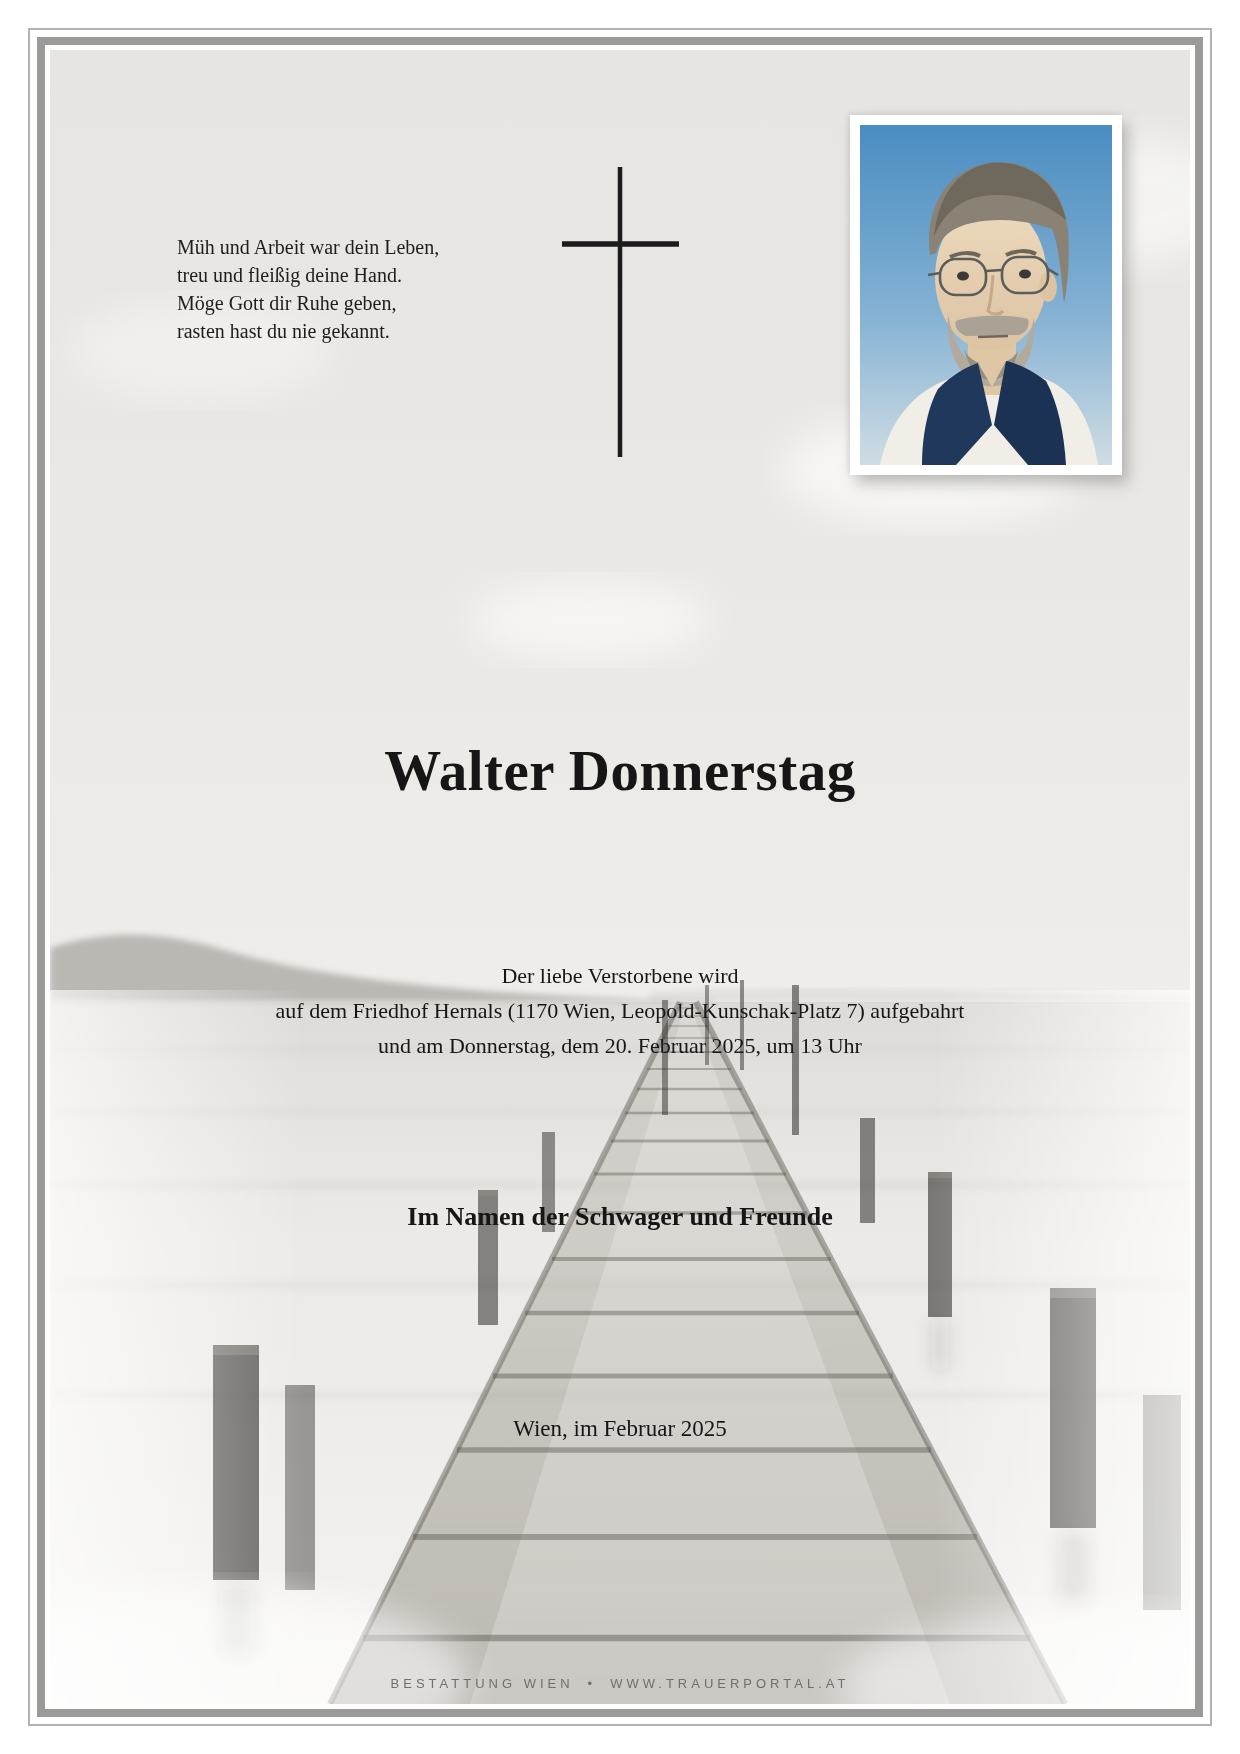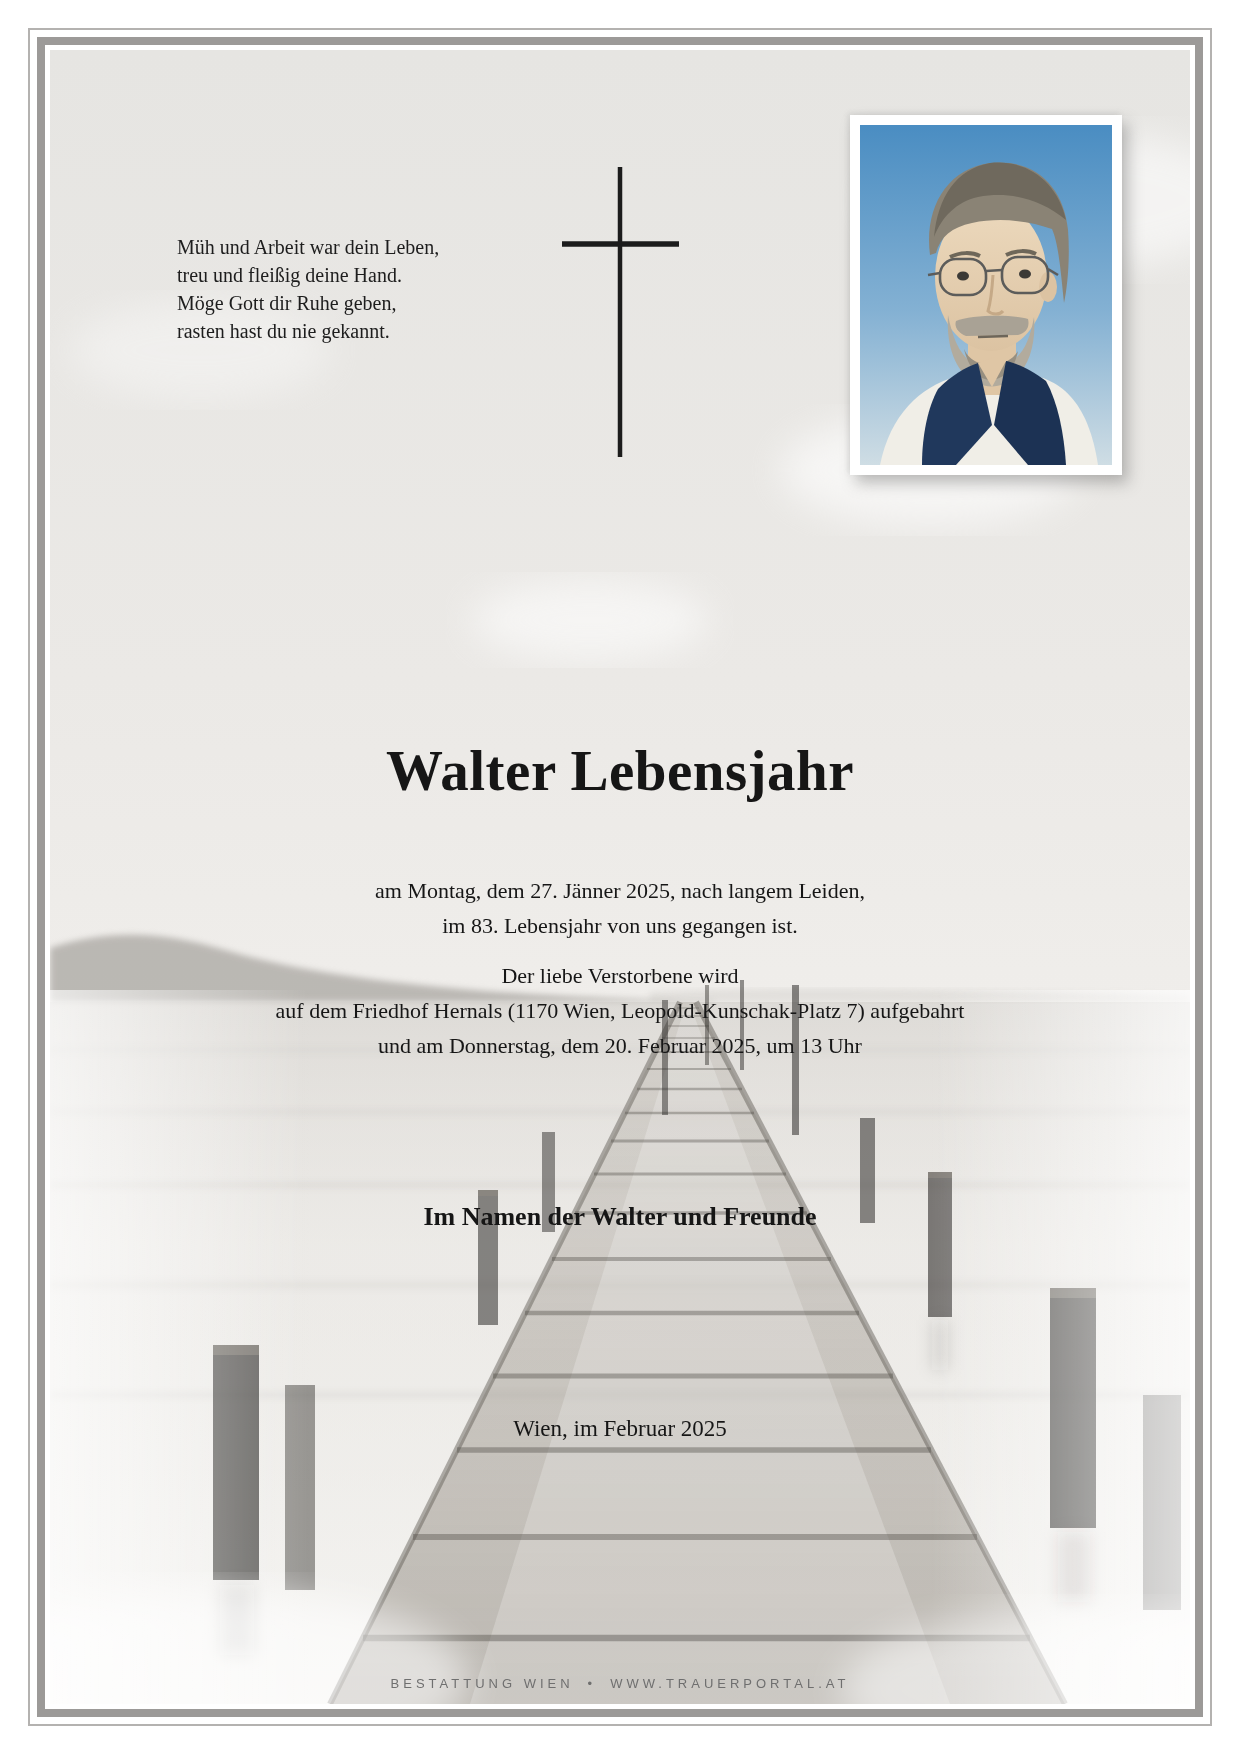--- a/index.html
+++ b/index.html
@@ -223,34 +223,30 @@
         <path d="M104,224 C112,244 146,246 158,226 C154,246 144,254 130,255 C116,254 108,240 104,224 Z" fill="#978f80"></path>
         <line x1="118" y1="212" x2="148" y2="211" stroke="#6d665a" stroke-width="2.5"></line>
 
         <path d="M78,264 C92,250 106,242 118,238 L132,300 L96,340 L62,340 C62,310 68,282 78,264 Z" fill="#20385c"></path>
         <path d="M186,256 C170,244 156,238 146,236 L134,300 L168,340 L206,340 C204,308 198,278 186,256 Z" fill="#1c3254"></path>
         <path d="M118,238 L132,262 L146,236 L134,232 Z" fill="#dfc6a5"></path>
       </svg>
     </div>
 
 
-    <div class="txt deceased">Walter Lebensjahr</div>
-
-    <div class="txt death">
-      <div>am Montag, dem 27. Jänner 2025, nach langem Leiden,</div>
-      <div>im 83. Lebensjahr von uns gegangen ist.</div>
-    </div>
+    <div class="txt deceased">Walter Donnerstag</div>
+
 
     <div class="txt funeral">
       <div>Der liebe Verstorbene wird</div>
       <div>auf dem Friedhof Hernals (1170 Wien, Leopold-Kunschak-Platz 7) aufgebahrt</div>
       <div>und am Donnerstag, dem 20. Februar 2025, um 13 Uhr</div>
     </div>
 
-    <div class="txt closing">Im Namen der Walter und Freunde</div>
+    <div class="txt closing">Im Namen der Schwager und Freunde</div>
 
     <div class="txt placedate">Wien, im Februar 2025</div>
 
     <div class="txt footer">
       <span>BESTATTUNG WIEN</span><span class="sep">•</span><span>WWW.TRAUERPORTAL.AT</span>
     </div>
 
   </div>
 </div>
 

